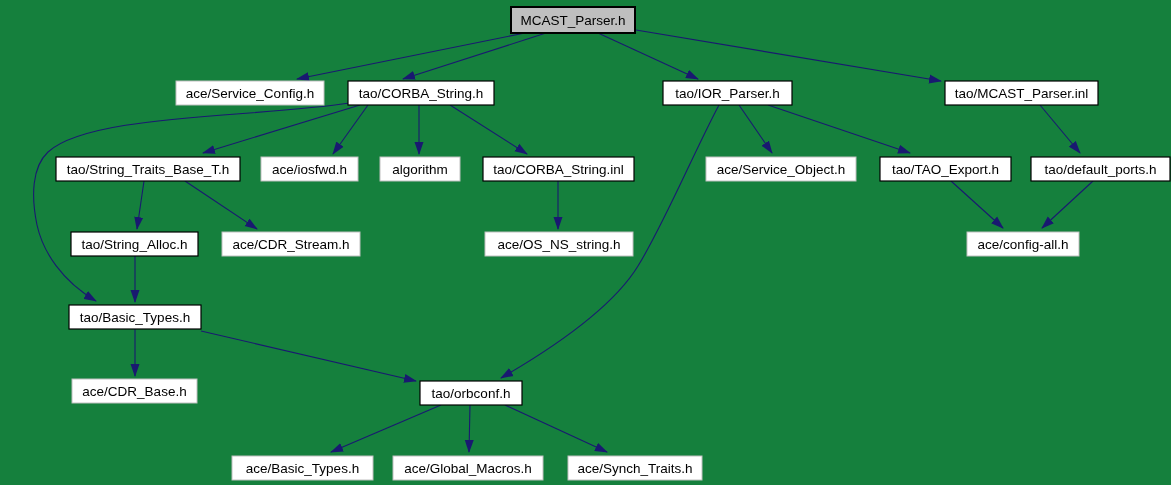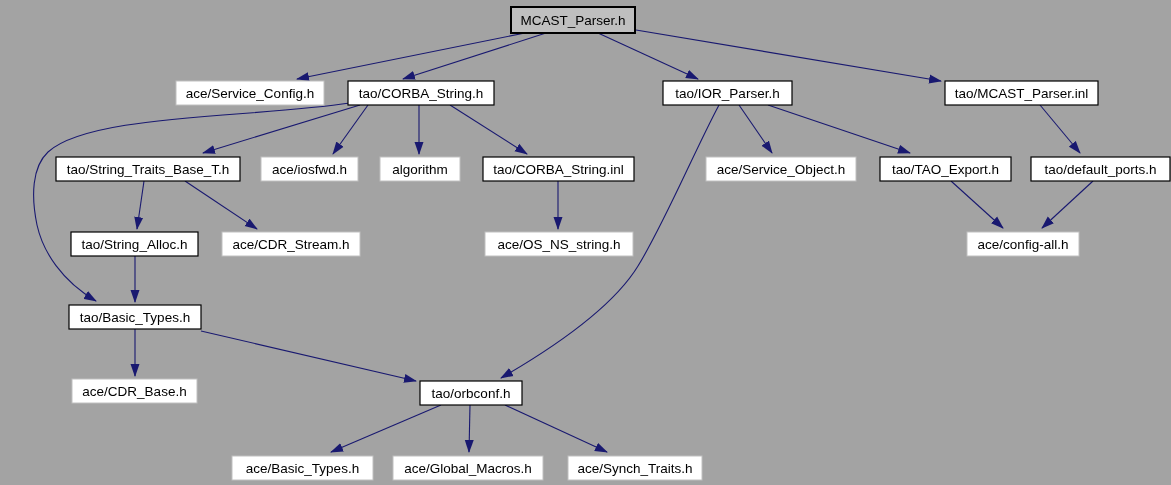--- a/index.html
+++ b/index.html
@@ -5,21 +5,21 @@
   html, body {
     margin: 0;
     padding: 0;
     background: #ffffff;
     font-family: "Liberation Sans", "DejaVu Sans", sans-serif;
   }
   #canvas {
     position: relative;
     width: 1171px;
     height: 485px;
-    background: #a3a3a3;
+    background: #15803d;
     overflow: hidden;
   }
   svg text {
     font-family: "Liberation Sans", "DejaVu Sans", sans-serif;
     font-size: 13.5px;
     fill: #000000;
   }
   svg .edge {
     fill: none;
     stroke-width: 1.1px;

